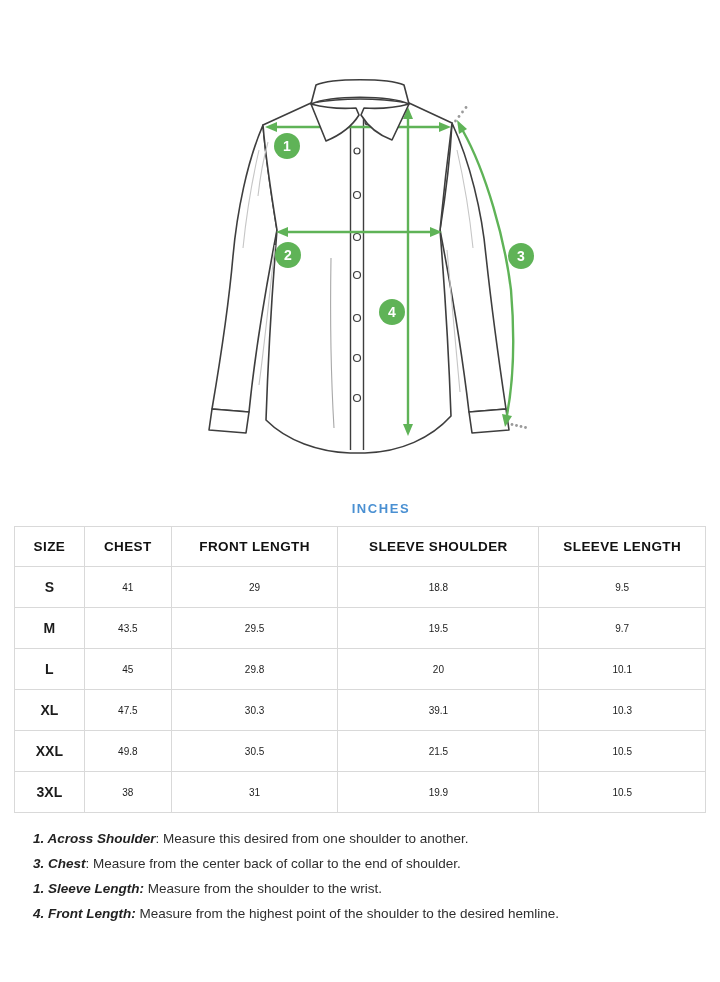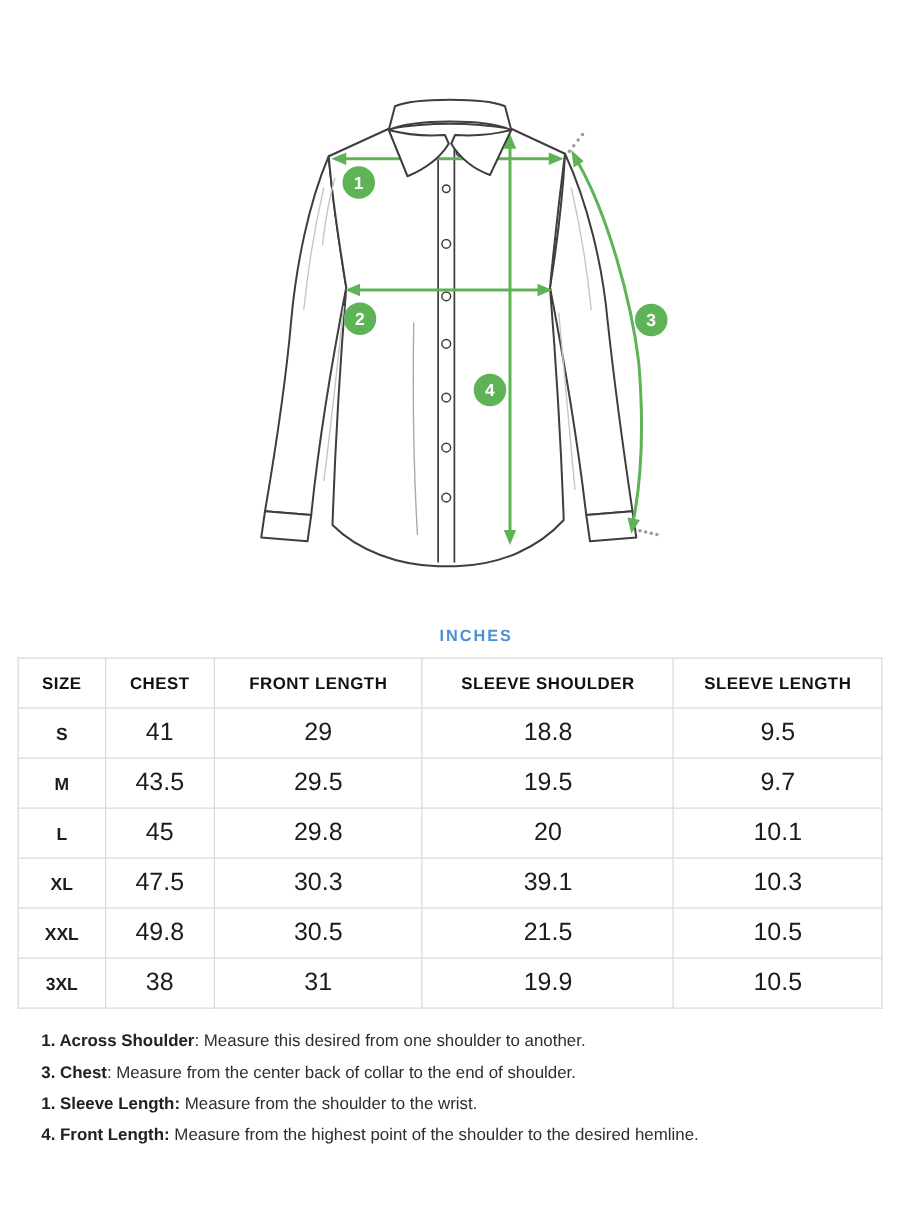--- a/index.html
+++ b/index.html
@@ -31,44 +31,44 @@
     border-collapse:collapse;
     table-layout:fixed;
     width:692px;
     margin:8px 14px 0 14px;
   }
   .size-table th,.size-table td{
     border:1px solid var(--table_border);
     text-align:center;
     vertical-align:middle;
     height:40px;
-    padding:0 4px;
+    padding:12px 4px;
   }
   .size-table th{
     font-size:13.5px;
     font-weight:bold;
     letter-spacing:.4px;
     color:#111111;
   }
   .size-table td{
-    font-size:20px;
+    font-size:10px;
     color:#1c1c1c;
   }
   .size-table td.size-cell{
     font-weight:bold;
     font-size:14px;
   }
   .notes{margin:13px 0 0 33px;}
   .note{
     margin:0;
     font-size:13.5px;
     line-height:25px;
     color:#2e2e2e;
   }
-  .note .note-bold{font-weight:bold;color:#222222;}
+  .note .note-bold{font-weight:bold;color:#222222;font-style:italic;}
   
   .shirt-line{stroke:var(--outline);stroke-width:1.6;fill:#ffffff;stroke-linejoin:round;}
   .thin-line{stroke:var(--outline);stroke-width:1.4;fill:none;}
   .shade{stroke:#c6c6c6;stroke-width:1.1;fill:none;}
   .crease{stroke:#a8a8a8;stroke-width:1.1;fill:none;}
   .g-line{stroke:var(--accent_green);stroke-width:2.4;fill:none;stroke-linecap:round;}
   .g-head{fill:var(--accent_green);stroke:none;}
   .g-badge{fill:var(--accent_green);stroke:none;}
   .badge-num{
     fill:#ffffff;font-weight:bold;font-size:14px;

